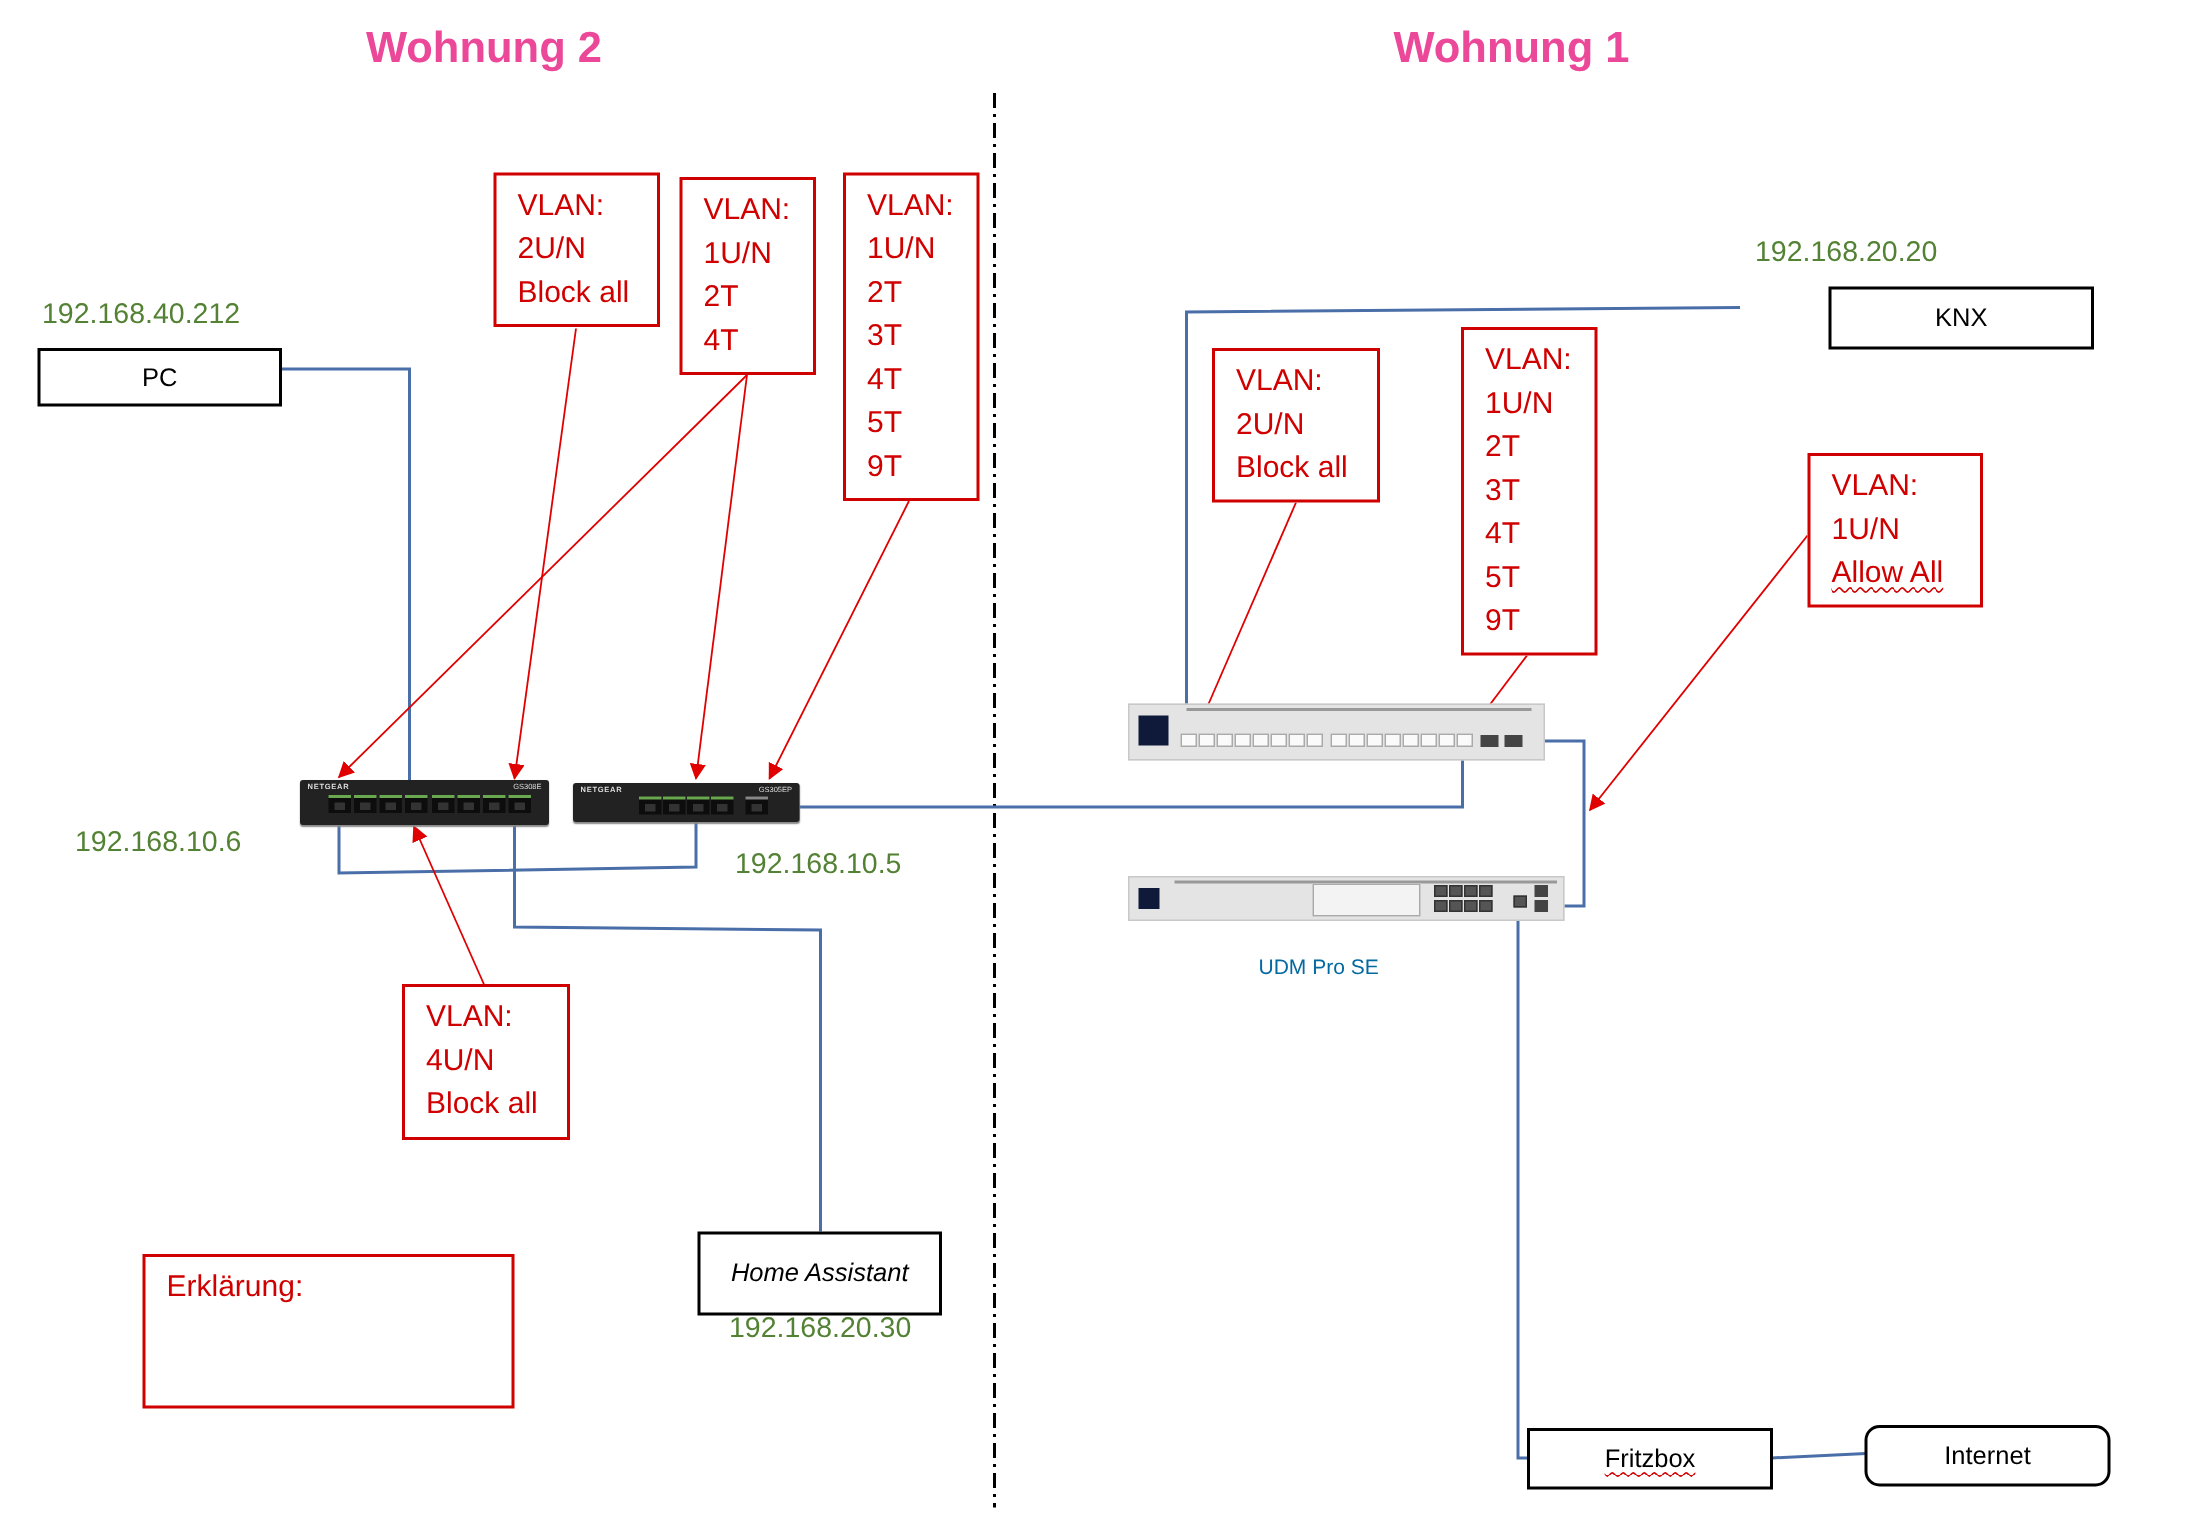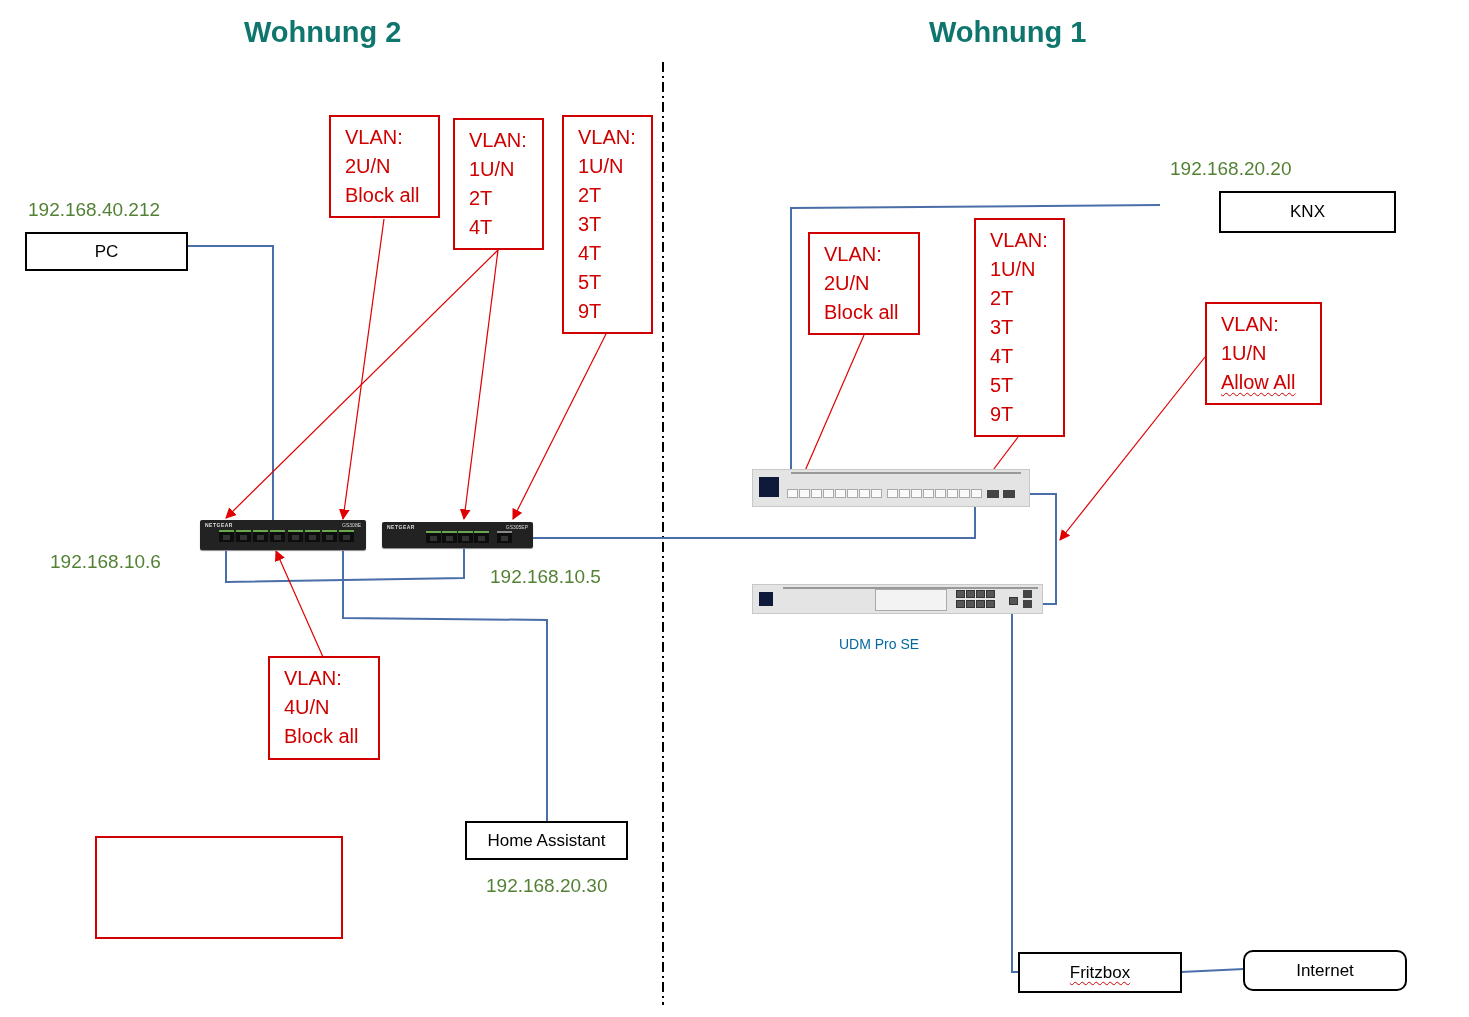--- a/index.html
+++ b/index.html
@@ -1,19 +1,19 @@
 <!DOCTYPE html>
 <html><head>
   <meta charset="utf-8">
   <style>
     html, body { margin: 0; padding: 0; background: #ffffff; }
     body { width: 1469px; height: 1017px; position: relative; overflow: hidden;
            font-family: "Liberation Sans", "DejaVu Sans", sans-serif; }
     #canvas { position: absolute; left: 0; top: 0; width: 1469px; height: 1017px; }
-    .heading { position: absolute; font-weight: bold; font-size: 29px; color: #0f766e;
+    .heading { position: absolute; font-weight: bold; font-size: 29px; color: #ec4899;
                font-family: "Liberation Sans", sans-serif; }
     .ip { position: absolute; font-size: 19px; color: #548235; font-family: "Liberation Sans", sans-serif; }
     .device { position: absolute; border: 2px solid #000; background: #fff; box-sizing: border-box;
               display: flex; align-items: center; justify-content: center; font-size: 17px; color: #000; }
     .vlan { position: absolute; border: 2px solid #d00000; background: #fff; box-sizing: border-box;
             color: #d00000; font-size: 20px; line-height: 29px; padding: 6px 0 0 14px; }
     .vlan div { white-space: nowrap; }
     .wavy { text-decoration: underline wavy #d00000; text-decoration-thickness: 1px; text-underline-offset: 3px; }
     .label { position: absolute; font-size: 14px; color: #0369a1; margin-top: 11px; }
     
@@ -92,21 +92,21 @@
   <span class="ng-brand">NETGEAR</span>
   <span class="ng-model">GS305EP</span>
   <div class="port" style="left:44px; top:9px;"></div>
   <div class="port" style="left:60px; top:9px;"></div>
   <div class="port" style="left:76px; top:9px;"></div>
   <div class="port" style="left:92px; top:9px;"></div>
   <div class="port" style="left:115px; top:9px; border-top-color:#888;"></div>
 </div>
 <div class="ip" style="left:490px; top:566px;">192.168.10.5</div>
 
-<div class="device" style="left:465px; top:821px; width:163px; height:39px;">
+<div class="device" style="left:465px; top:821px; width:163px; height:56px;font-style:italic;">
   <span class="wavy" style="text-decoration-color:transparent;">Home Assistant</span>
 </div>
 <div class="ip" style="left:486px; top:875px;">192.168.20.30</div>
 
 <div class="ip" style="left:1170px; top:158px;">192.168.20.20</div>
 <div class="device" style="left:1219px; top:191px; width:177px; height:42px;">
   <span>KNX</span>
 </div>
 
 <div class="ubnt" style="left:752px; top:469px; width:278px; height:38px;">
@@ -198,13 +198,14 @@
   <div>5T</div>
   <div>9T</div>
 </div>
 <div class="vlan" style="left:1205px; top:302px; width:117px; height:103px;">
   <div>VLAN:</div>
   <div>1U/N</div>
   <div class="wavy">Allow All</div>
 </div>
 
 <div class="vlan" style="left:95px; top:836px; width:248px; height:103px;">
+  <div>Erklärung:</div>
 </div>
 
 </body></html>

